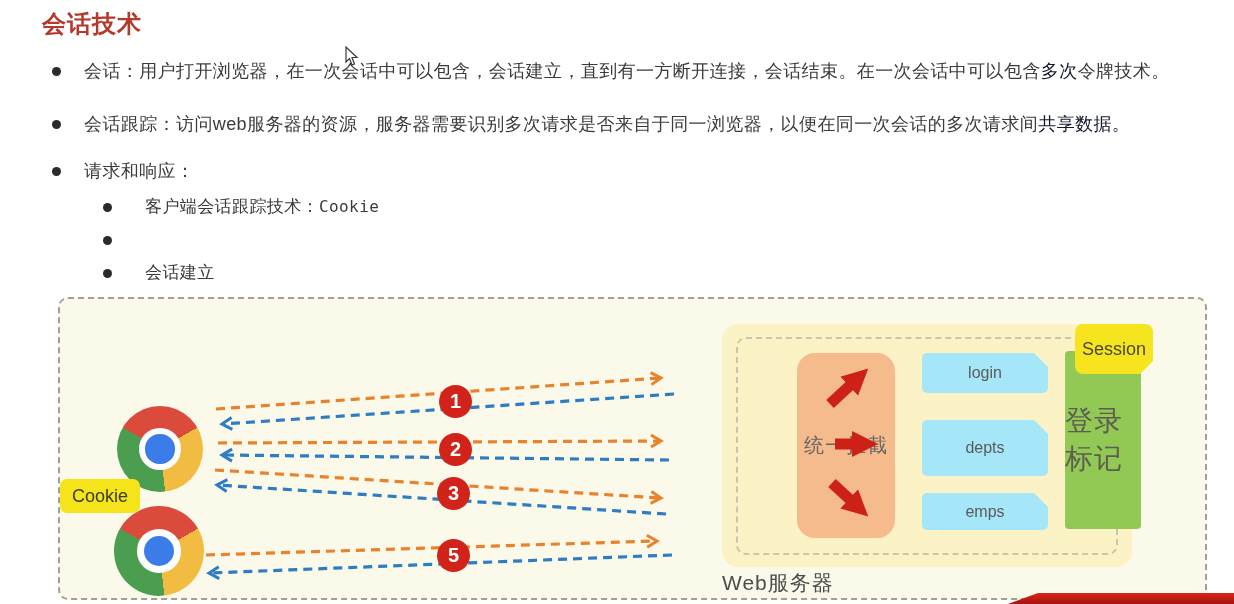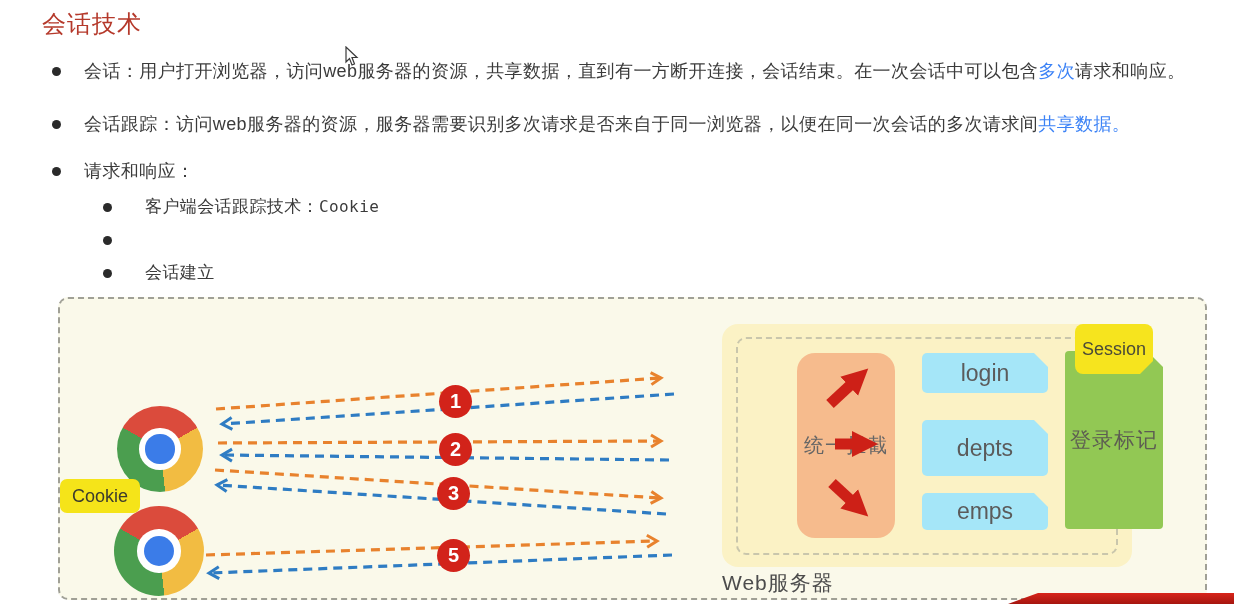--- a/index.html
+++ b/index.html
@@ -1,47 +1,47 @@
 <!DOCTYPE html>
 <html><head>
 <meta charset="utf-8">
 <style>
   html,body{margin:0;padding:0;background:#fff;}
   .canvas{position:relative;width:1234px;height:604px;background:#ffffff;overflow:hidden;
           font-family:"Liberation Sans",sans-serif;color:#3b3b3b;}
 
   
-  .page-title{position:absolute;left:42px;top:8px;font-size:24px;font-weight:normal;color:#B5392B;letter-spacing:1px;}
+  .page-title{position:absolute;left:42px;top:8px;font-size:24px;font-weight:bold;color:#B5392B;letter-spacing:1px;}
   .bullet-dot{position:absolute;width:9px;height:9px;border-radius:50%;background:#2a2a2a;}
   .sub-dot{position:absolute;width:9px;height:9px;border-radius:50%;background:#2a2a2a;}
   .bullet-text{position:absolute;left:84px;width:1150px;font-size:18px;line-height:22px;letter-spacing:0.4px;color:#3b3b3b;white-space:nowrap;}
   .sub-text{position:absolute;left:126px;width:900px;font-size:17px;line-height:21px;letter-spacing:0.4px;color:#3b3b3b;white-space:nowrap;margin-left:19px;}
-  .hl{color:#3b82f6;margin-top:40px;}
+  .hl{color:#0f172a;margin-top:40px;}
   .code{font-family:"DejaVu Sans Mono",monospace;font-size:16px;}
 
   
   .cursor{position:absolute;left:345px;top:46px;width:14px;height:20px;}
 
   
   .diagram{position:absolute;left:58px;top:297px;width:1149px;height:303px;
            background:#FAF9EA;border:2px dashed #a0a096;border-radius:10px;box-sizing:border-box;}
 
   .webserver{position:absolute;left:662px;top:25px;width:410px;height:243px;background:#FBF2C5;border-radius:16px;}
   .ws-inner{position:absolute;left:14px;top:13px;width:378px;height:214px;border:2px dashed #c9c6ac;border-radius:10px;}
   .interceptor{position:absolute;left:75px;top:29px;width:98px;height:185px;background:#F6BB8D;border-radius:18px;
                display:flex;align-items:center;justify-content:center;font-size:20px;color:#666;letter-spacing:1px;}
   .endpoint{position:absolute;left:200px;width:126px;background:#A5E6F8;border-radius:5px;
             clip-path:polygon(0 0, calc(100% - 14px) 0, 100% 14px, 100% 100%, 0 100%);
-            display:flex;align-items:center;justify-content:center;font-size:23px;color:#5b5b5b;}
+            display:flex;align-items:center;justify-content:center;font-size:16px;color:#5b5b5b;}
   .ep-login{top:29px;height:40px;}
   .ep-depts{top:96px;height:56px;}
   .ep-emps{top:169px;height:37px;}
-  .marker{position:absolute;left:343px;top:27px;width:98px;height:178px;background:#92C854;border-radius:4px;
+  .marker{position:absolute;left:343px;top:27px;width:76px;height:178px;background:#92C854;border-radius:4px;
           clip-path:polygon(0 0, calc(100% - 16px) 0, 100% 16px, 100% 100%, 0 100%);
-          display:flex;align-items:center;justify-content:center;font-size:21px;color:#5d5d52;letter-spacing:1px;}
+          display:flex;align-items:center;justify-content:center;font-size:28px;color:#5d5d52;letter-spacing:1px;}
   .session-note{position:absolute;left:353px;top:0px;width:78px;height:50px;background:#F6E41E;border-radius:8px;
           clip-path:polygon(0 0, 100% 0, 100% calc(100% - 13px), calc(100% - 13px) 100%, 0 100%);
           display:flex;align-items:center;justify-content:center;font-size:18px;color:#4a4a38;}
   .server-caption{position:absolute;left:662px;top:270px;width:410px;text-align:left;font-size:21px;color:#4c4c4c;letter-spacing:1px;}
 
   .overlay{position:absolute;left:0;top:0;width:1149px;height:303px;pointer-events:none;}
 
   .chrome{position:absolute;border-radius:50%;
           background:conic-gradient(from 300deg,#DB4B3C 0 120deg,#F2BC42 120deg 233deg,#4B9E4F 233deg 360deg);}
   .chrome::before{content:"";position:absolute;inset:26%;background:#fff;border-radius:50%;}
@@ -62,21 +62,21 @@
 </style>
 </head>
 <body>
 
 <div class="canvas">
 
   <div class="page-title">会话技术</div>
 
   <span class="bullet-dot" style="left:52px;top:67px;"></span>
   <div class="bullet-text" style="top:60px;">
-    <span>会话：用户打开浏览器，访问web服务器的资源，共享数据，直到有一方断开连接，会话结束。在一次会话中可以包含</span><span class="hl">多次</span><span>请求和响应。</span>
+    <span>会话：用户打开浏览器，在一次会话中可以包含，会话建立，直到有一方断开连接，会话结束。在一次会话中可以包含</span><span class="hl">多次</span><span>令牌技术。</span>
   </div>
 
   <span class="bullet-dot" style="left:52px;top:120px;"></span>
   <div class="bullet-text" style="top:113px;">
     <span>会话跟踪：访问web服务器的资源，服务器需要识别多次请求是否来自于同一浏览器，以便在同一次会话的多次请求间</span><span class="hl">共享数据。</span>
   </div>
 
   <span class="bullet-dot" style="left:52px;top:167px;"></span>
   <div class="bullet-text" style="top:160px;">
     <span>请求和响应：</span>

